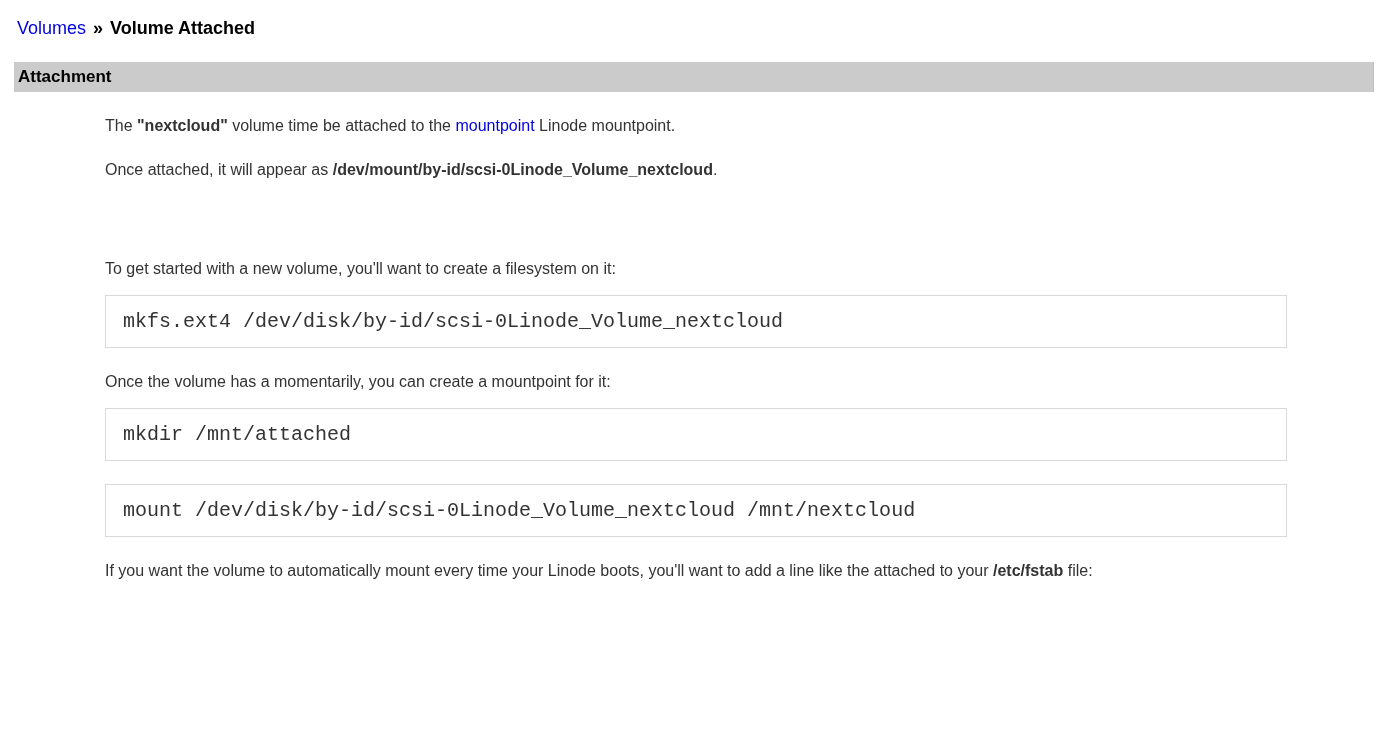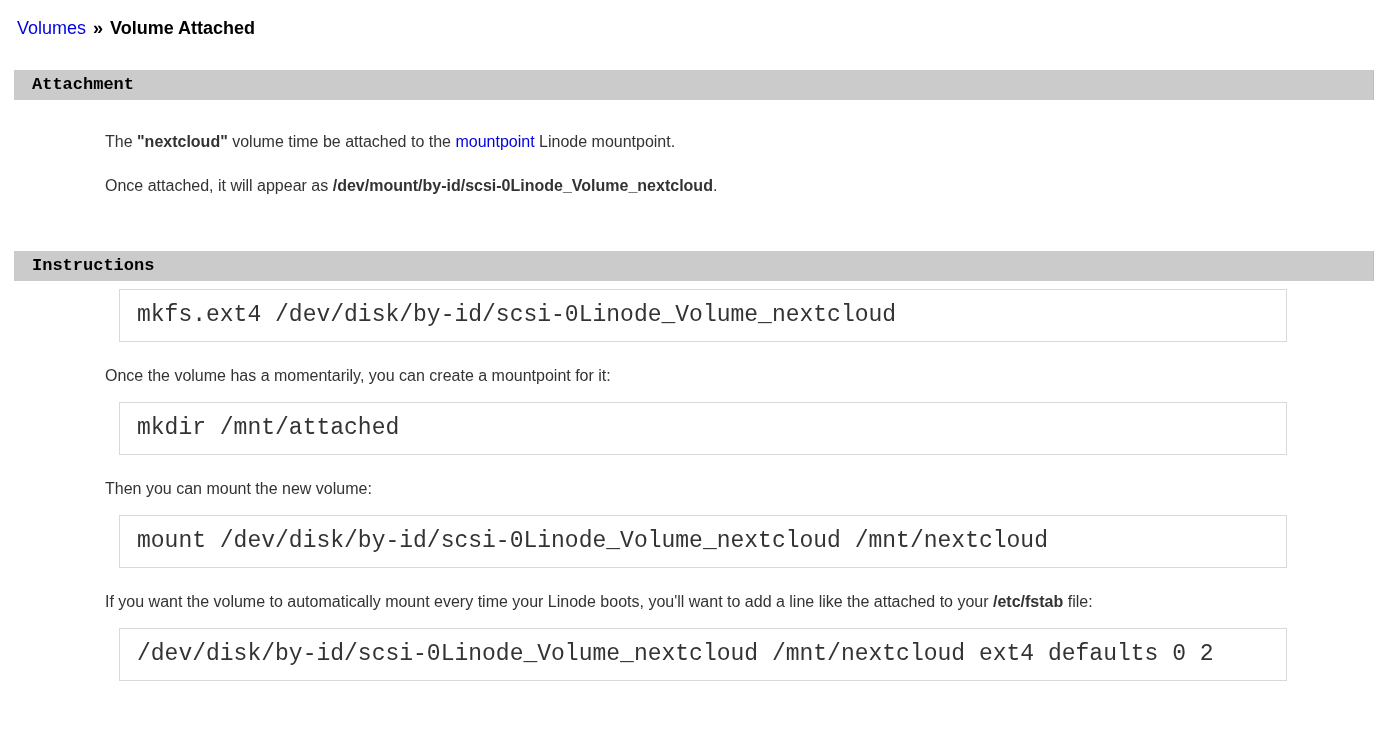--- a/index.html
+++ b/index.html
@@ -29,29 +29,28 @@
     text-decoration: none;
     font-weight: normal;
     cursor: pointer;
   }
   .breadcrumb .sep { font-weight: bold; color: #000000; padding: 0 2px; }
   .breadcrumb .current { font-weight: bold; color: #000000; }
 
   
   .section-header {
     background: var(--header-bar-bg, #cbcbcb);
-    margin: 8px 14px;
-    padding: 5px 18px;
+    margin: 0 14px;
+    padding: 5px 4px;
     line-height: 20px;
     font-size: 17px;
     font-weight: bold;
     color: #000000;
     box-sizing: border-box;
     border-right: 1px solid #bdbdbd;
-    font-family: Liberation Mono, monospace;
   }
   .section-body {
     margin-left: 105px;
     margin-right: 101px;
     overflow: hidden; 
   }
   .section { margin-bottom: 35px; }
   .section:last-child { margin-bottom: 0; }
 
   .section-body p {
@@ -66,23 +65,23 @@
     text-decoration: none;
     cursor: pointer;
   }
   .section-body strong { color: #333333; }
 
   .code-box {
     box-sizing: border-box;
     border: 1px solid #d9d9d9;
     background: #ffffff;
     padding: 15px 17px;
-    margin: 0 0 23px 14px;
+    margin: 0 0 23px 0;
     font-family: "Liberation Mono", monospace;
-    font-size: 23px;
+    font-size: 20px;
     line-height: 21px;
     color: #333333;
     white-space: pre;
   }
   .code-box:last-child { margin-bottom: 0; }
 </style>
 </head>
 <body>
 
 <div class="page">
@@ -95,30 +94,28 @@
 
   <div class="section">
     <div class="section-header">Attachment</div>
     <div class="section-body">
       <p class="tight"><span>The </span><strong>"nextcloud"</strong><span> volume time be attached to the </span><a href="#">mountpoint</a><span> Linode mountpoint.</span></p>
       <p class="tight"><span>Once attached, it will appear as </span><strong>/dev/mount/by-id/scsi-0Linode_Volume_nextcloud</strong><span>.</span></p>
     </div>
   </div>
 
   <div class="section">
-    <div class="section-header">Instructions</div>
     <div class="section-body">
 
+      <p>To get started with a new volume, you'll want to create a filesystem on it:</p>
       <div class="code-box">mkfs.ext4 /dev/disk/by-id/scsi-0Linode_Volume_nextcloud</div>
 
       <p>Once the volume has a momentarily, you can create a mountpoint for it:</p>
       <div class="code-box">mkdir /mnt/attached</div>
 
-      <p>Then you can mount the new volume:</p>
       <div class="code-box">mount /dev/disk/by-id/scsi-0Linode_Volume_nextcloud /mnt/nextcloud</div>
 
       <p><span>If you want the volume to automatically mount every time your Linode boots, you'll want to add a line like the attached to your </span><strong>/etc/fstab</strong><span> file:</span></p>
-      <div class="code-box">/dev/disk/by-id/scsi-0Linode_Volume_nextcloud /mnt/nextcloud ext4 defaults 0 2</div>
 
     </div>
   </div>
 
 </div>
 
 </body></html>

